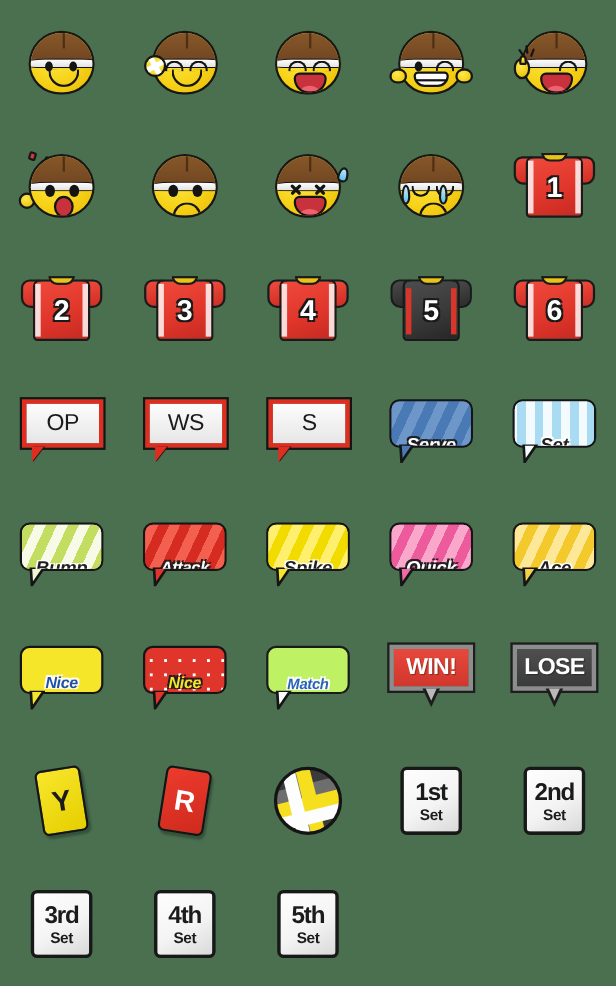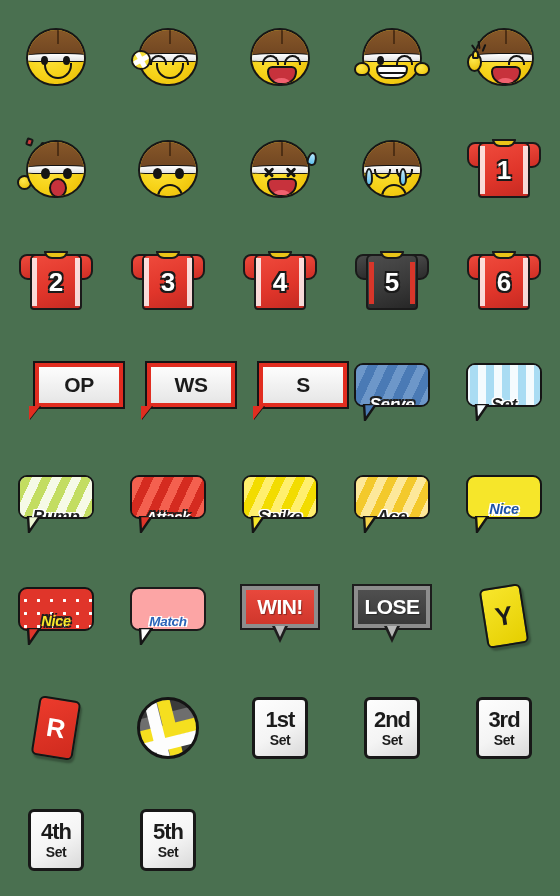--- a/index.html
+++ b/index.html
@@ -398,31 +398,31 @@
   .jside.r { right: 13px; }
 
   
   .posBubble {
     position: relative;
     width: 74px;
     height: 58px;
   }
   .posBox {
     position: absolute;
-    left: 16px; top: 0;
-    width: 88px; height: 44px;
+    left: 1px; top: 0;
+    width: 74px; height: 44px;
     background: linear-gradient(#fdfdfd, #e6e6e6);
     border: 4px solid #e12d20;
     outline: 2.2px solid #151515;
     box-sizing: border-box;
     display: flex;
     align-items: center;
     justify-content: center;
     font-size: 21px;
-    font-weight: bold;
+    font-weight: normal;
     color: #1b1b1b;
     letter-spacing: -0.5px;
   }
   .posBox.dark { border-color: #2f2f2f; }
   .posTail {
     position: absolute;
     left: 10px; top: 43px;
     width: 0; height: 0;
     border-left: 11px solid #e12d20;
     border-bottom: 14px solid transparent;
@@ -890,20 +890,33 @@
           <div class="actLabel" style="color:#1f1f1f;text-shadow:-1.4px -1.4px 0 #fff,1.4px -1.4px 0 #fff,-1.4px 1.4px 0 #fff,1.4px 1.4px 0 #fff">Spike</div>
         </div>
         <div class="actTail">
           <svg width="15" height="17" viewBox="0 0 15 17">
               <path d="M2 0 L14 0 L3 16 Z" fill="#f6e62a" stroke="#151515" stroke-width="2.4"></path>
             </svg>
         </div>
       </div>
     </div>
 
+    <div class="cell">
+      <div class="actBubble">
+        <div class="actBox" style="background:#f06aa8">
+          <div class="stripes" style="background:repeating-linear-gradient(115deg,#f9a8cb 0 9px,#ed5b9d 9px 18px)"></div>
+          <div class="actLabel" style="color:#fff;text-shadow:-1.6px -1.6px 0 #1f1f1f,1.6px -1.6px 0 #1f1f1f,-1.6px 1.6px 0 #1f1f1f,1.6px 1.6px 0 #1f1f1f">Quick</div>
+        </div>
+        <div class="actTail">
+          <svg width="15" height="17" viewBox="0 0 15 17">
+              <path d="M2 0 L14 0 L3 16 Z" fill="#f06aa8" stroke="#151515" stroke-width="2.4"></path>
+            </svg>
+        </div>
+      </div>
+    </div>
 
     <div class="cell">
       <div class="actBubble">
         <div class="actBox" style="background:#f6d24a">
           <div class="stripes" style="background:repeating-linear-gradient(115deg,#fde89a 0 9px,#f3c92c 9px 18px)"></div>
           <div class="actLabel" style="color:#1f1f1f;text-shadow:-1.4px -1.4px 0 #fff,1.4px -1.4px 0 #fff,-1.4px 1.4px 0 #fff,1.4px 1.4px 0 #fff">Ace</div>
         </div>
         <div class="actTail">
           <svg width="15" height="17" viewBox="0 0 15 17">
               <path d="M2 0 L14 0 L3 16 Z" fill="#f6d24a" stroke="#151515" stroke-width="2.4"></path>
@@ -940,21 +953,21 @@
         <div class="actTail">
           <svg width="15" height="17" viewBox="0 0 15 17">
               <path d="M2 0 L14 0 L3 16 Z" fill="#e0352a" stroke="#151515" stroke-width="2.4"></path>
             </svg>
         </div>
       </div>
     </div>
 
     <div class="cell">
       <div class="actBubble">
-        <div class="actBox" style="background:#fca5a5;border-color:#1b1b1b">
+        <div class="actBox" style="background:#bef264;border-color:#1b1b1b">
           <div class="actLabel two" style="color:#2a63b8;font-size:13.5px;text-shadow:-1.4px -1.4px 0 #fff,1.4px -1.4px 0 #fff,-1.4px 1.4px 0 #fff,1.4px 1.4px 0 #fff">
             <span>Match</span><br>
             <span>point!</span>
           </div>
         </div>
         <div class="actTail">
           <svg width="15" height="17" viewBox="0 0 15 17">
               <path d="M2 0 L14 0 L3 16 Z" fill="#fdfdfd" stroke="#151515" stroke-width="2.4"></path>
             </svg>
         </div>

